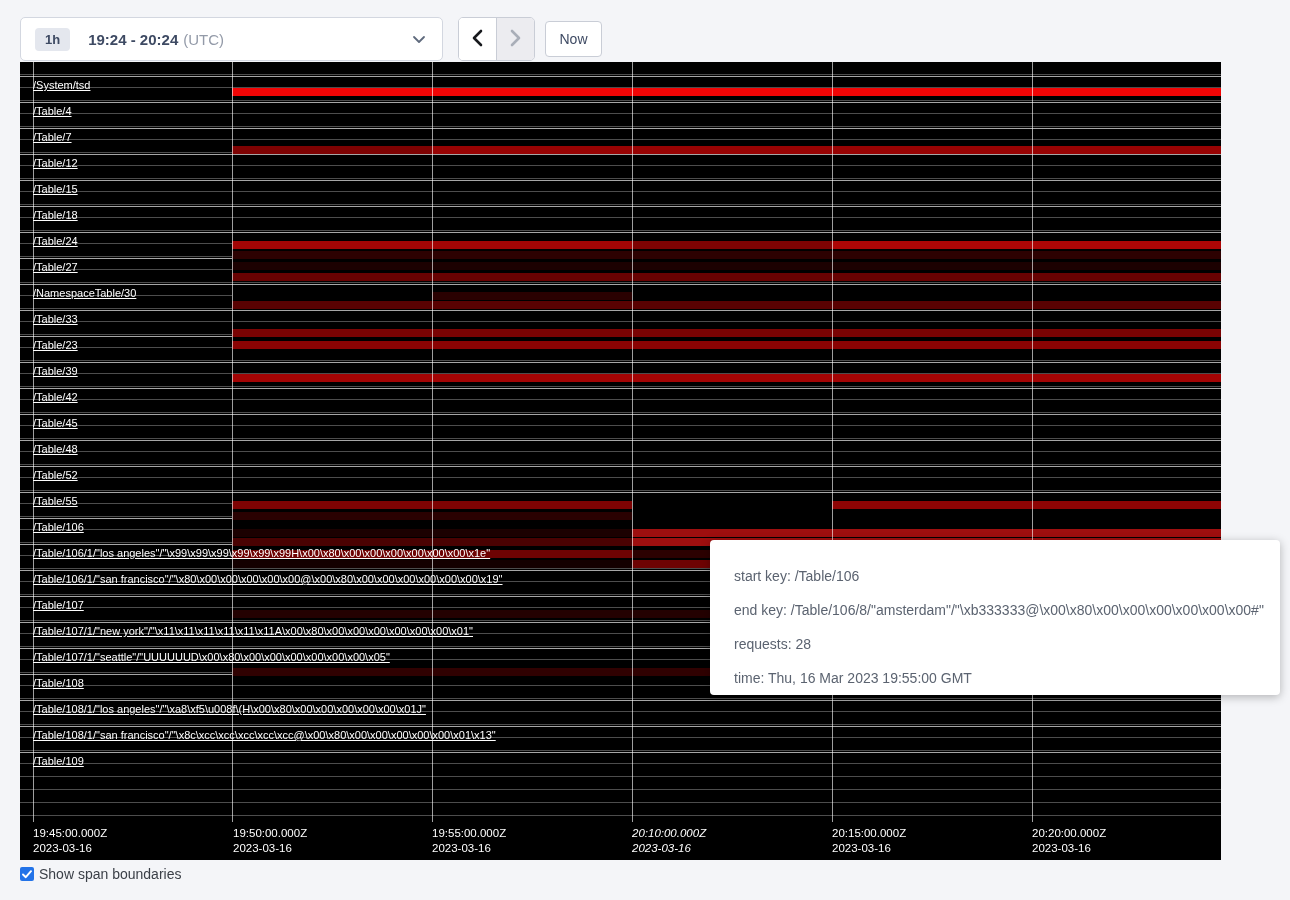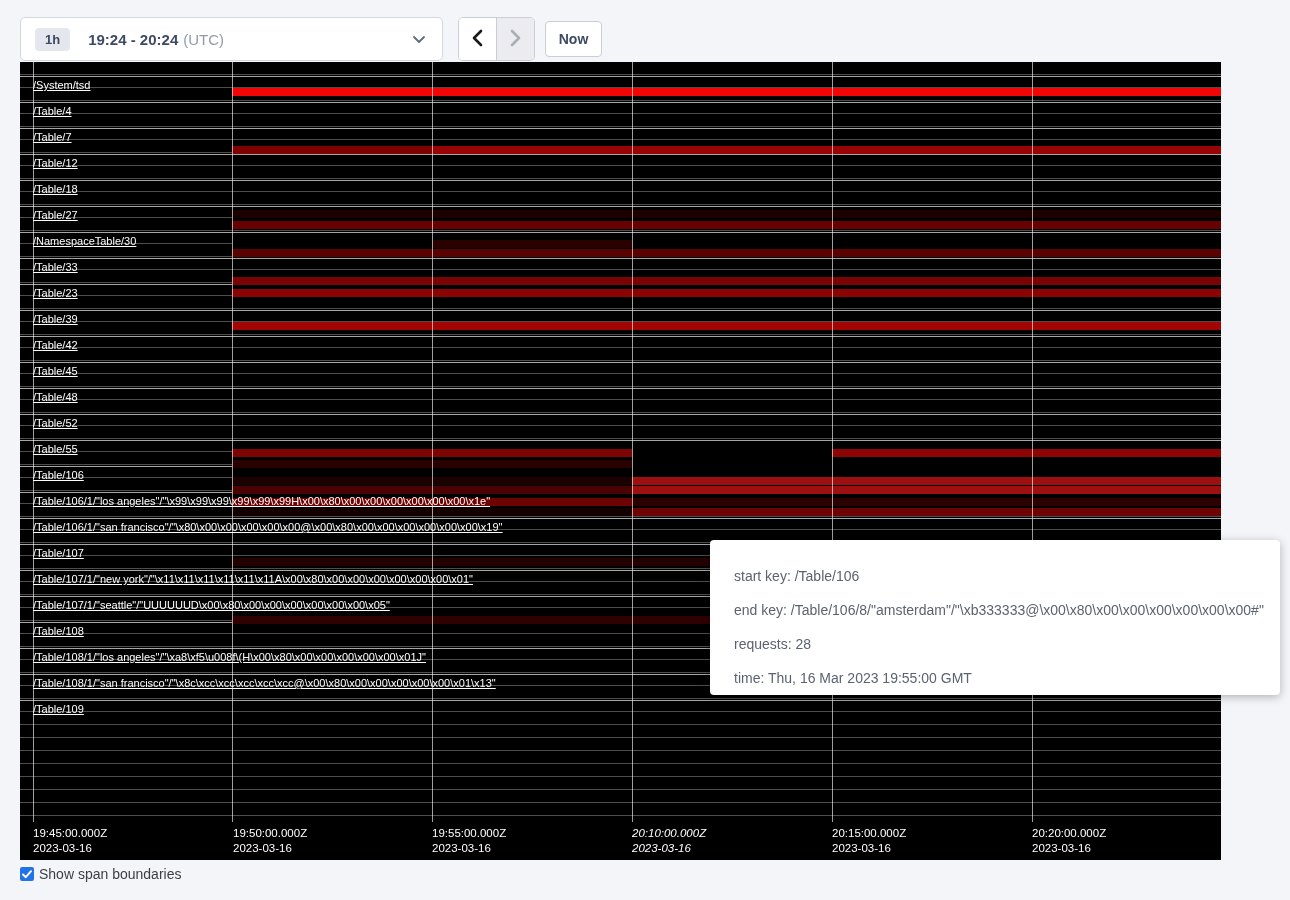--- a/index.html
+++ b/index.html
@@ -17,21 +17,21 @@
   .range-suffix { margin-left:5px; font-size:15px; color:#939aa8; }
   .range-chevron { margin-left:auto; display:flex; }
   .btn-group { position:absolute; left:458px; top:17px; width:77px; height:44px;
     border:1px solid #c9cdd6; border-radius:5px; overflow:hidden; display:flex; background:#fff; }
   .nav-btn { width:50%; height:100%; display:flex; align-items:center; justify-content:center;
     border:none; background:#fff; cursor:pointer; }
   .nav-btn.prev { border-right:1px solid #c9cdd6; }
   .nav-btn.next { background:#ececf0; cursor:default; }
   .now-btn { position:absolute; left:545px; top:21px; width:57px; height:36px;
     background:#fff; border:1px solid #c9cdd6; border-radius:4px;
-    font-size:14px; font-weight:bold; color:#3e4a63; cursor:pointer;
+    font-size:14px; font-weight:normal; color:#3e4a63; cursor:pointer;
     font-family:"Liberation Sans", sans-serif; }
 
   
   .kv-canvas { position:absolute; left:20px; top:62px; width:1201px; height:798px; background:#000; }
   .kv-rows { position:absolute; left:0; top:0; width:1201px; height:757px; overflow:hidden;
     background-image:repeating-linear-gradient(180deg,
       rgba(255,255,255,0) 0px, rgba(255,255,255,0) 12px,
       rgba(255,255,255,0.30) 12px, rgba(255,255,255,0.30) 13px); }
   .kv-spacer { height:14px; }
   .kv-row { position:relative; height:26px; border-top:1px solid rgba(255,255,255,0.65); }
@@ -114,21 +114,41 @@
           <span class="kv-seg" style="width: 200px; background: rgb(152, 3, 3);"></span>
           <span class="kv-seg" style="width: 200px; background: rgb(152, 3, 3);"></span>
           <span class="kv-seg" style="width: 200px; background: rgb(152, 3, 3);"></span>
           <span class="kv-seg" style="width: 189px; background: rgb(152, 3, 3);"></span>
         </div>
       </div>
       <div class="kv-row">
         <span class="kv-label">/Table/12</span>
       </div>
       <div class="kv-row">
+        <span class="kv-label">/Table/15</span>
+      </div>
+      <div class="kv-row">
         <span class="kv-label">/Table/18</span>
+      </div>
+      <div class="kv-row">
+        <span class="kv-label">/Table/24</span>
+        <div class="kv-band" style="top: 8px;">
+          <span class="kv-seg" style="width: 200px; background: rgb(163, 5, 5);"></span>
+          <span class="kv-seg" style="width: 200px; background: rgb(163, 5, 5);"></span>
+          <span class="kv-seg" style="width: 200px; background: rgb(126, 3, 3);"></span>
+          <span class="kv-seg" style="width: 200px; background: rgb(173, 6, 6);"></span>
+          <span class="kv-seg" style="width: 189px; background: rgb(173, 6, 6);"></span>
+        </div>
+        <div class="kv-band" style="top: 18px;">
+          <span class="kv-seg" style="width: 200px; background: rgb(45, 1, 1);"></span>
+          <span class="kv-seg" style="width: 200px; background: rgb(45, 1, 1);"></span>
+          <span class="kv-seg" style="width: 200px; background: rgb(45, 1, 1);"></span>
+          <span class="kv-seg" style="width: 200px; background: rgb(45, 1, 1);"></span>
+          <span class="kv-seg" style="width: 189px; background: rgb(45, 1, 1);"></span>
+        </div>
       </div>
       <div class="kv-row">
         <span class="kv-label">/Table/27</span>
         <div class="kv-band" style="top: 3px;">
           <span class="kv-seg" style="width: 200px; background: rgb(28, 1, 1);"></span>
           <span class="kv-seg" style="width: 200px; background: rgb(28, 1, 1);"></span>
           <span class="kv-seg" style="width: 200px; background: rgb(28, 1, 1);"></span>
           <span class="kv-seg" style="width: 200px; background: rgb(28, 1, 1);"></span>
           <span class="kv-seg" style="width: 189px; background: rgb(28, 1, 1);"></span>
         </div>

